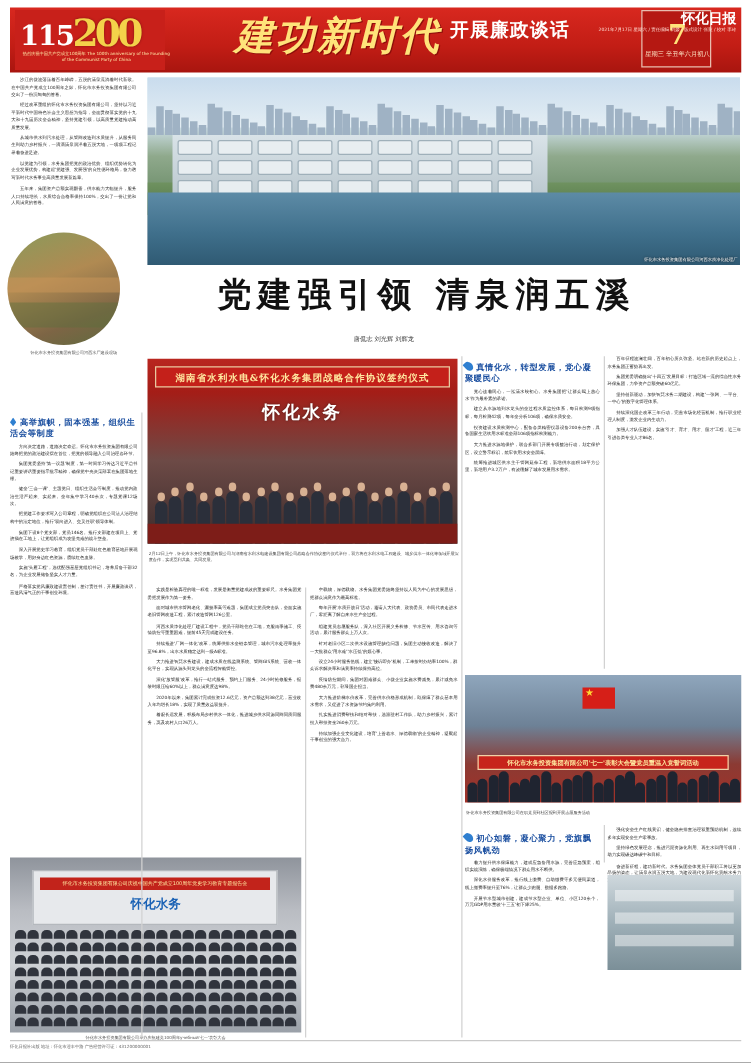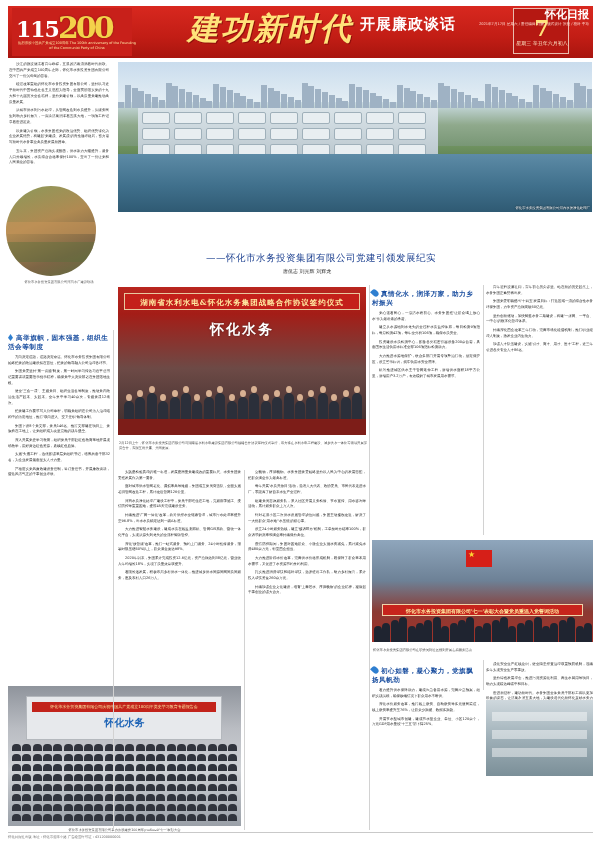--- a/index.html
+++ b/index.html
@@ -428,21 +428,21 @@
         <div class="hp-tank" style="left: 164px; top: 36px; width: 28px; height: 12px;"></div>
         <div class="hp-tank" style="left: 196px; top: 36px; width: 28px; height: 12px;"></div>
         <div class="hp-tank" style="left: 228px; top: 36px; width: 28px; height: 12px;"></div>
         <div class="hp-tank" style="left: 260px; top: 36px; width: 28px; height: 12px;"></div>
       </div>
     <div class="hp-water"></div>
     <div class="hp-cap">怀化市水务投资集团有限公司河西水质净化处理厂</div>
   </div>
 
   <div class="headline-wrap">
-    <div class="subhead">——怀化市水务投资集团有限公司党建引领发展纪实</div>
+    <div class="headline">党建强引领 清泉润五溪</div>
     <div class="byline">唐侃志  刘光辉  刘辉龙</div>
   </div>
 
   <div class="col-a">
     <div class="sec-head">
       <span class="dot"></span><span>高举旗帜，固本强基，组织生活会等制度</span>
     </div>
     <div class="body-text" id="col-a-text">
         <p>方向决定道路，道路决定命运。怀化市水务投资集团有限公司始终把党的政治建设摆在首位，把党的领导融入公司治理各环节。</p>
         <p>集团党委坚持'第一议题'制度，第一时间学习传达习近平总书记重要讲话重要指示批示精神，确保党中央决策部署在集团落地生根。</p>
@@ -507,21 +507,21 @@
         <p>设立24小时服务热线，建立'接诉即办'机制，工单按时办结率100%，群众诉求解决率和满意率持续保持高位。</p>
         <p>疫情防控期间，集团对困难群众、小微企业实施水费减免，累计减免水费480余万元，彰显国企担当。</p>
         <p>大力推进阶梯水价改革，完善供水价格形成机制，既保障了群众基本用水需求，又促进了水资源节约集约利用。</p>
         <p>扎实推进消费帮扶和结对帮扶，选派驻村工作队，助力乡村振兴，累计投入帮扶资金260余万元。</p>
         <p>持续加强企业文化建设，培育'上善若水、厚德载物'的企业精神，凝聚起干事创业的强大合力。</p>
       </div>
   </div>
 
   <div class="col-d">
     <div class="sec-head">
-      <span class="drop"></span><span>真情化水，润泽万家，助力乡村振兴</span>
+      <span class="drop"></span><span>真情化水，转型发展，党心凝聚暖民心</span>
     </div>
     <div class="body-text" id="col-d-text">
         <p>党心连着民心，一泓清水映初心。水务集团把'让群众喝上放心水'作为最朴素的承诺。</p>
         <p>建立从水源地到水龙头的全过程水质监控体系，每日检测9项指标，每月检测42项，每年全分析106项，确保水质安全。</p>
         <p>投资建设水质检测中心，配备各类精密仪器设备200余台套，具备国家生活饮用水标准全部106项指标检测能力。</p>
         <p>大力推进水源地保护，联合多部门开展专项整治行动，划定保护区，设立警示标识，筑牢饮用水安全屏障。</p>
         <p>统筹推进城区供水主干管网延伸工程，新增供水面积18平方公里，新增用户3.2万户，有效缓解了城市发展用水需求。</p>
       </div>
   </div>
 

